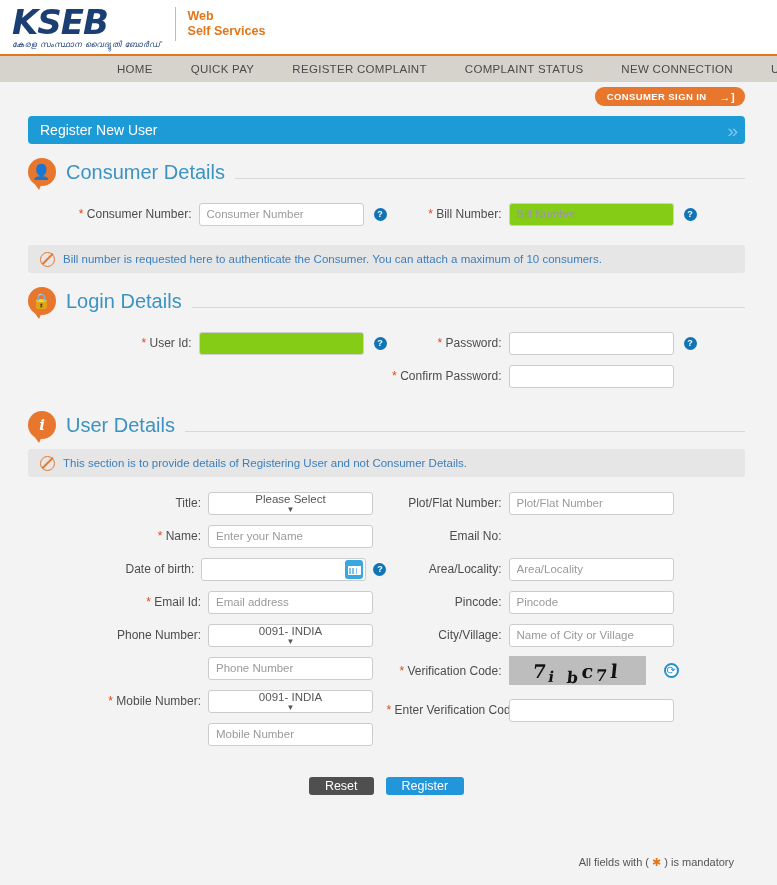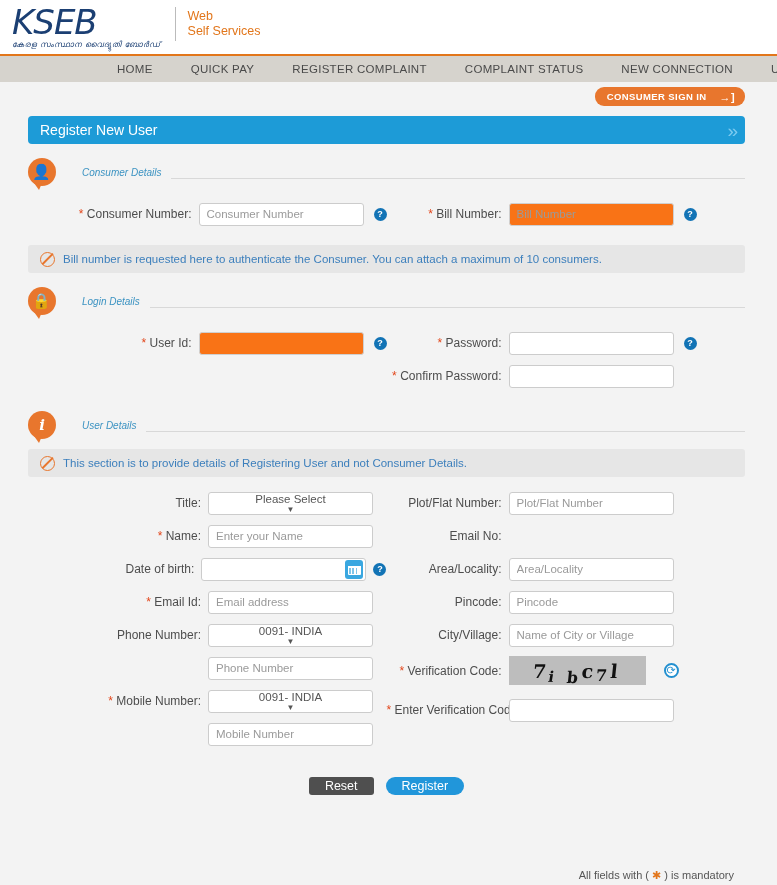--- a/index.html
+++ b/index.html
@@ -15,37 +15,37 @@
   
   .header {
     height: 56px; background: #ffffff;
     border-bottom: 2px solid #e2761b;
     display: flex; align-items: center;
     padding-left: 12px;
   }
   .logo-wrap { display: flex; align-items: flex-start; }
   .logo-text {
     font-family: "DejaVu Sans", sans-serif;
-    font-weight: normal; font-style: italic;
+    font-weight: bold; font-style: italic;
     font-size: 34px; letter-spacing: -1px;
     color: #1b3f73; line-height: 34px;
     position: relative;
   }
   .logo-mal {
     font-family: "DejaVu Sans", sans-serif;
     font-size: 8px; color: #1b3f73;
     font-style: italic; letter-spacing: 0.5px;
     margin-top: 1px;
   }
   .logo-divider {
     width: 1px; height: 34px; background: #bbb;
     margin: 2px 12px 0 14px;
   }
   .logo-tag {
-    color: #e2761b; font-weight: normal; font-size: 12.5px;
+    color: #e2761b; font-weight: bold; font-size: 12.5px;
     line-height: 15px; margin-top: 4px;
   }
 
   
   .nav {
     height: 26px; background: #d6d3cd;
     display: flex; align-items: center;
     padding-left: 98px; gap: 0;
   }
   .nav-item {
@@ -93,24 +93,23 @@
     font-size: 15px; position: relative; flex: 0 0 28px;
   }
   .sec-icon::after {
     content: ""; position: absolute;
     bottom: -4px; left: 6px;
     border-left: 5px solid transparent;
     border-right: 3px solid transparent;
     border-top: 7px solid #e8762d;
   }
   .sec-title {
-    color: #3c93c2; font-size: 10px;
-    margin-left: 26px; padding-right: 10px;
+    color: #3c93c2; font-size: 20px;
+    margin-left: 10px; padding-right: 10px;
     white-space: nowrap;
-    font-style: italic;
   }
   .sec-rule { flex: 1; height: 1px; background: #d8d8d8; margin-top: 12px; }
 
   
   .infobar {
     margin: 10px 32px 0 28px;
     background: #e6e6e6; border-radius: 3px;
     height: 28px; display: flex; align-items: center;
     padding-left: 12px; gap: 8px;
   }
@@ -147,21 +146,21 @@
 
   .finput {
     height: 23px; border: 1px solid #ccc;
     border-radius: 3px; background: #fff;
     font-size: 11.5px; color: #444;
     padding: 0 7px; outline: none;
     font-family: "Liberation Sans", sans-serif;
   }
   .finput::placeholder { color: #9a9a9a; }
   .finput.w165 { width: 165px; }
-  .finput.disabled { background: #f97316; border-color: #cfcfcf; }
+  .finput.disabled { background: #84cc16; border-color: #cfcfcf; }
   .fsel {
     height: 23px; width: 165px;
     border: 1px solid #ccc; border-radius: 3px;
     background: #fff; font-size: 11.5px; color: #555;
     padding: 0 7px; position: relative;
     display: flex; align-items: center;
     justify-content: space-between; cursor: pointer; flex-direction: column;
   }
   .fsel-caret { font-size: 8px; color: #555; }
 
@@ -221,24 +220,24 @@
     display: flex; justify-content: center;
     gap: 12px; margin-top: 22px;
   }
   .btn {
     border: none; border-radius: 3px;
     color: #fff; font-size: 12.5px;
     padding: 2px 16px; cursor: pointer;
     font-family: "Liberation Sans", sans-serif;
   }
   .btn-reset { background: #4f4f4f; }
-  .btn-register { background: #2196da; border-radius: 13px; }
+  .btn-register { background: #2196da; }
 
   .footnote {
-    position: absolute; right: 43px; bottom: 3px;
+    position: absolute; right: 43px; bottom: 16px;
     font-size: 11px; color: #555;
   }
   .footnote .star { color: #e2761b; }
 </style>
 </head>
 <body>
 
 <div class="page">
 
   <div class="header">

